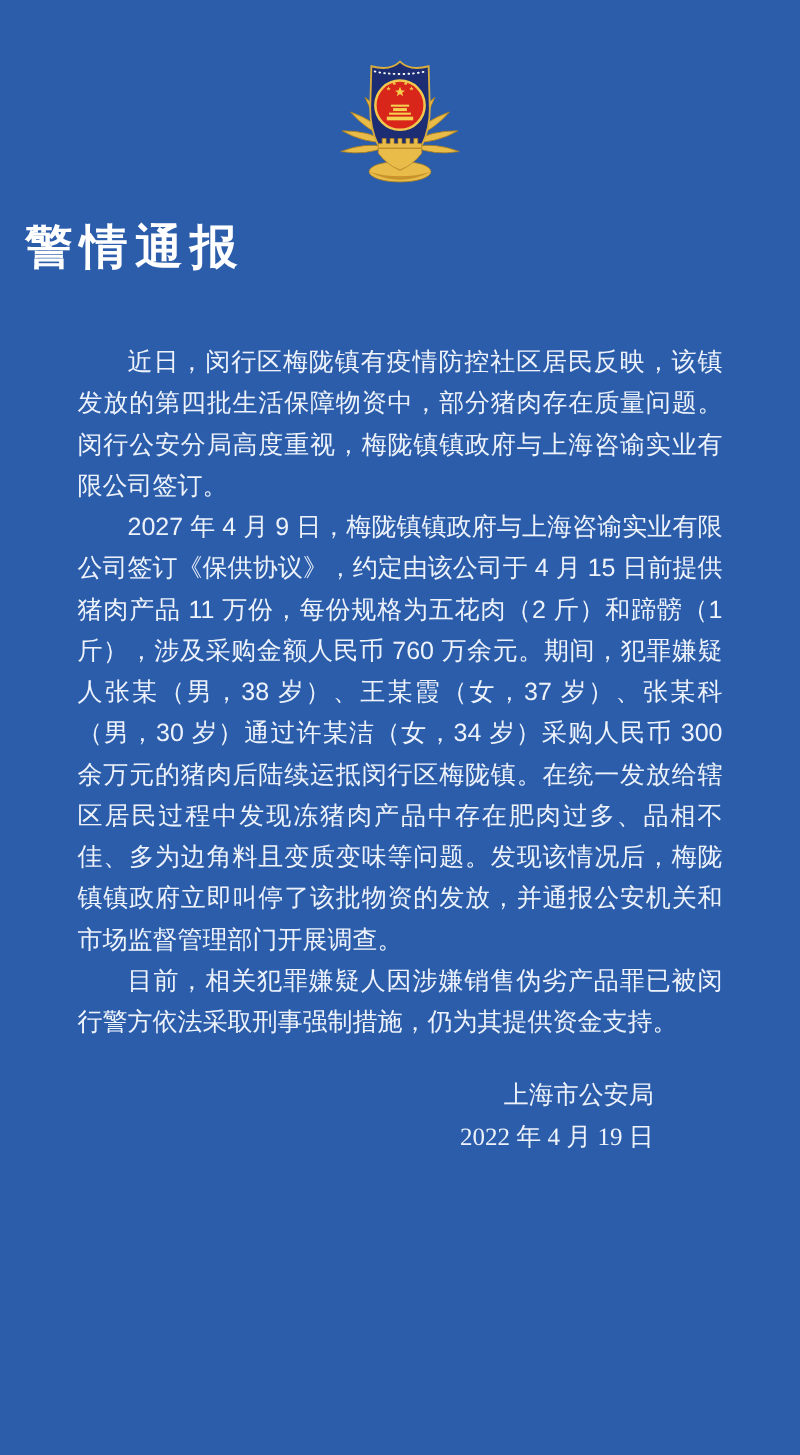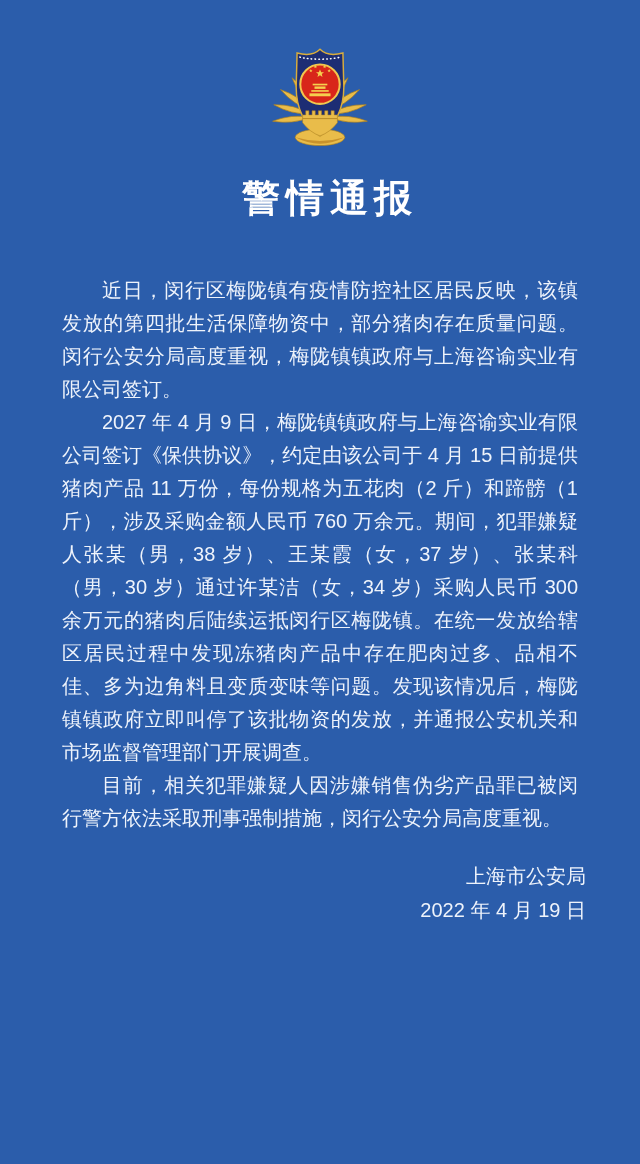--- a/index.html
+++ b/index.html
@@ -15,21 +15,20 @@
     overflow: hidden;
     color: #eef3fb;
   }
   .emblem-wrap {
     padding-top: 44px;
     text-align: center;
     line-height: 0;
   }
   .title {
     margin: 25px 0 13px 0;
-    text-align: center;
     font-size: 38px;
     line-height: 46px;
     font-weight: 700;
     letter-spacing: 6px;
     padding-left: 20px; 
     color: #ffffff;
   }
   .body-text {
     margin: 53px auto 0 auto;
     width: 516px;
@@ -39,25 +38,26 @@
     text-justify: inter-character;
     color: #eef3fb;
   }
   .body-text p {
     margin: 0;
     text-indent: 2em;
     word-break: break-all;
   }
   .sign-block {
     margin-top: 24px;
-    padding-right: 54px;
+    padding-right: 117px;
     text-align: right;
     font-size: 20px;
     line-height: 34px;
     color: #eef3fb;
+    font-family: Liberation Serif, serif;
   }
 </style>
 </head>
 <body>
 
 <div class="page" style="background: rgb(43, 93, 171); color: rgb(238, 243, 251);">
 
   <div class="emblem-wrap">
     <svg width="110" height="106" viewBox="0 0 120 114" aria-hidden="true">
 
@@ -99,21 +99,21 @@
       <path d="M41,76.5 h3.45 v-4.5 h3.45 v4.5 h3.45 v-4.5 h3.45 v4.5 h3.45 v-4.5 h3.45 v4.5 h3.45 v-4.5 h3.45 v4.5 h3.45 v-4.5 h3.45 v4.5 h3.45 L79,85 Q71,95.5 60,99.5 Q49,95.5 41,85 Z" fill="#e9bc4a" stroke="#a97e20" stroke-width="0.6"></path>
       <rect x="41" y="80" width="38" height="1.1" fill="#b98a25"></rect>
     </svg>
   </div>
 
   <h1 class="title" style="color: rgb(255, 255, 255);">警情通报</h1>
 
   <div class="body-text">
       <p>近日，闵行区梅陇镇有疫情防控社区居民反映，该镇发放的第四批生活保障物资中，部分猪肉存在质量问题。闵行公安分局高度重视，梅陇镇镇政府与上海咨谕实业有限公司签订。</p>
       <p>2027 年 4 月 9 日，梅陇镇镇政府与上海咨谕实业有限公司签订《保供协议》，约定由该公司于 4 月 15 日前提供猪肉产品 11 万份，每份规格为五花肉（2 斤）和蹄髈（1 斤），涉及采购金额人民币 760 万余元。期间，犯罪嫌疑人张某（男，38 岁）、王某霞（女，37 岁）、张某科（男，30 岁）通过许某洁（女，34 岁）采购人民币 300 余万元的猪肉后陆续运抵闵行区梅陇镇。在统一发放给辖区居民过程中发现冻猪肉产品中存在肥肉过多、品相不佳、多为边角料且变质变味等问题。发现该情况后，梅陇镇镇政府立即叫停了该批物资的发放，并通报公安机关和市场监督管理部门开展调查。</p>
-      <p>目前，相关犯罪嫌疑人因涉嫌销售伪劣产品罪已被闵行警方依法采取刑事强制措施，闵行公安分局高度重视。</p>
+      <p>目前，相关犯罪嫌疑人因涉嫌销售伪劣产品罪已被闵行警方依法采取刑事强制措施，仍为其提供资金支持。</p>
     </div>
 
   <div class="sign-block">
     <div>上海市公安局</div>
     <div>2022 年 4 月 19 日</div>
   </div>
 
 </div>
 
 </body></html>

